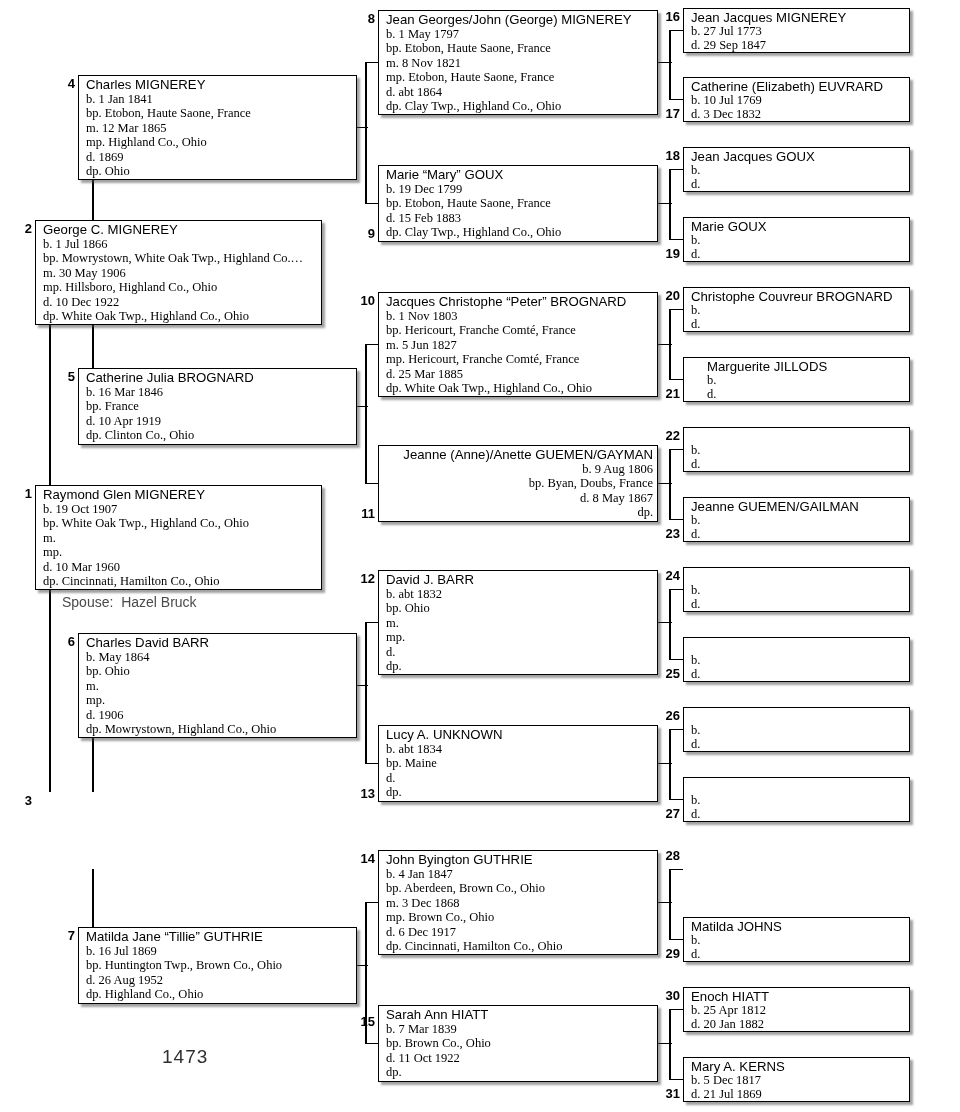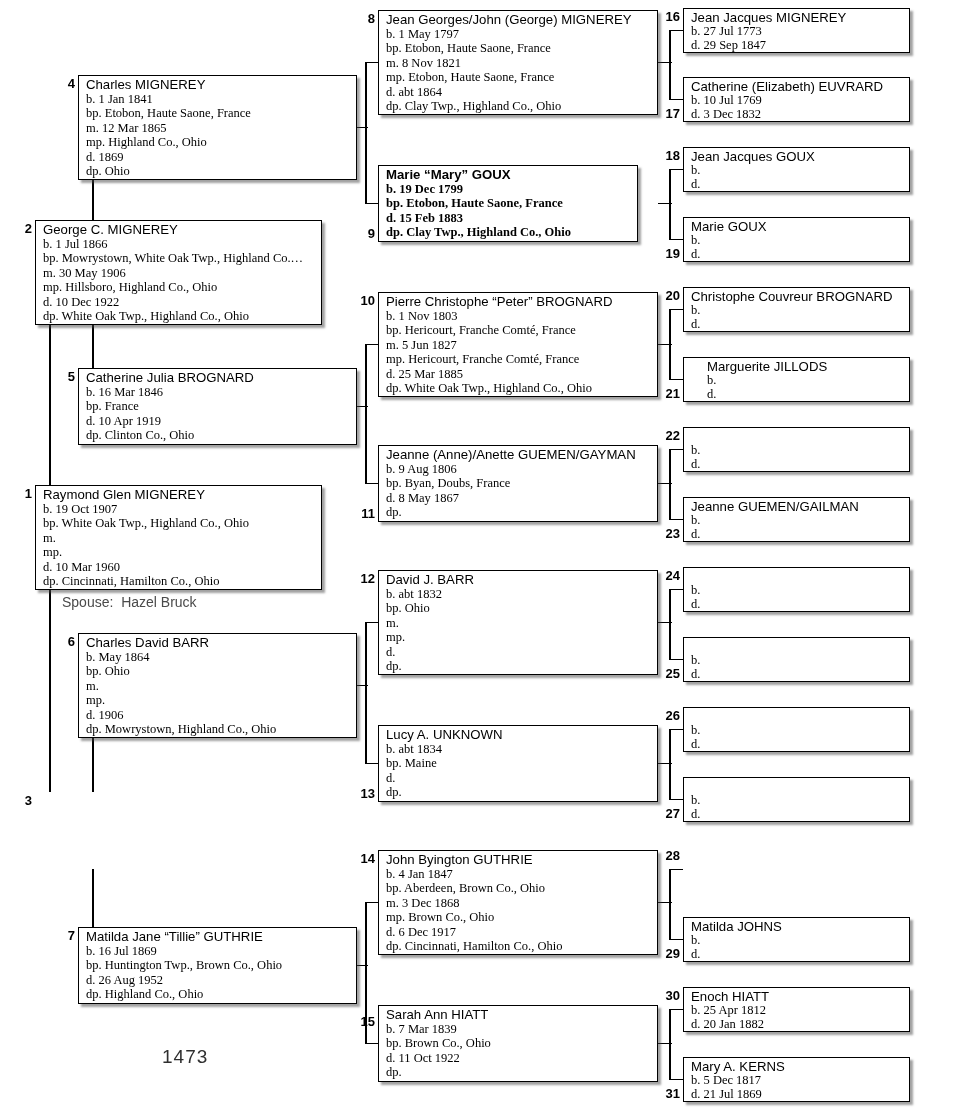--- a/index.html
+++ b/index.html
@@ -156,39 +156,39 @@
     <div class="pbox" style="left: 378px; top: 10px; width: 280px; height: 105px;">
       <div class="pname">Jean Georges/John (George) MIGNEREY</div>
       <div class="pline">b. 1 May 1797</div>
       <div class="pline">bp. Etobon, Haute Saone, France</div>
       <div class="pline">m. 8 Nov 1821</div>
       <div class="pline">mp. Etobon, Haute Saone, France</div>
       <div class="pline">d. abt 1864</div>
       <div class="pline">dp. Clay Twp., Highland Co., Ohio</div>
     </div>
     <div class="pnum" style="left: 351px; top: 11px;">8</div>
-    <div class="pbox" style="left: 378px; top: 165px; width: 260px; height: 77px; font-weight: bold;">
+    <div class="pbox" style="left: 378px; top: 165px; width: 280px; height: 77px;">
       <div class="pname">Marie “Mary” GOUX</div>
       <div class="pline">b. 19 Dec 1799</div>
       <div class="pline">bp. Etobon, Haute Saone, France</div>
       <div class="pline">d. 15 Feb 1883</div>
       <div class="pline">dp. Clay Twp., Highland Co., Ohio</div>
     </div>
     <div class="pnum" style="left: 351px; top: 226px;">9</div>
     <div class="pbox" style="left: 378px; top: 292px; width: 280px; height: 105px;">
-      <div class="pname">Pierre Christophe “Peter” BROGNARD</div>
+      <div class="pname">Jacques Christophe “Peter” BROGNARD</div>
       <div class="pline">b. 1 Nov 1803</div>
       <div class="pline">bp. Hericourt, Franche Comté, France</div>
       <div class="pline">m. 5 Jun 1827</div>
       <div class="pline">mp. Hericourt, Franche Comté, France</div>
       <div class="pline">d. 25 Mar 1885</div>
       <div class="pline">dp. White Oak Twp., Highland Co., Ohio</div>
     </div>
     <div class="pnum" style="left: 351px; top: 293px;">10</div>
-    <div class="pbox" style="left: 378px; top: 445px; width: 280px; height: 77px;">
+    <div class="pbox" style="left: 378px; top: 445px; width: 280px; height: 77px; text-align: right;">
       <div class="pname">Jeanne (Anne)/Anette GUEMEN/GAYMAN</div>
       <div class="pline">b. 9 Aug 1806</div>
       <div class="pline">bp. Byan, Doubs, France</div>
       <div class="pline">d. 8 May 1867</div>
       <div class="pline">dp.</div>
     </div>
     <div class="pnum" style="left: 351px; top: 506px;">11</div>
     <div class="pbox" style="left: 378px; top: 570px; width: 280px; height: 105px;">
       <div class="pname">David J. BARR</div>
       <div class="pline">b. abt 1832</div>

